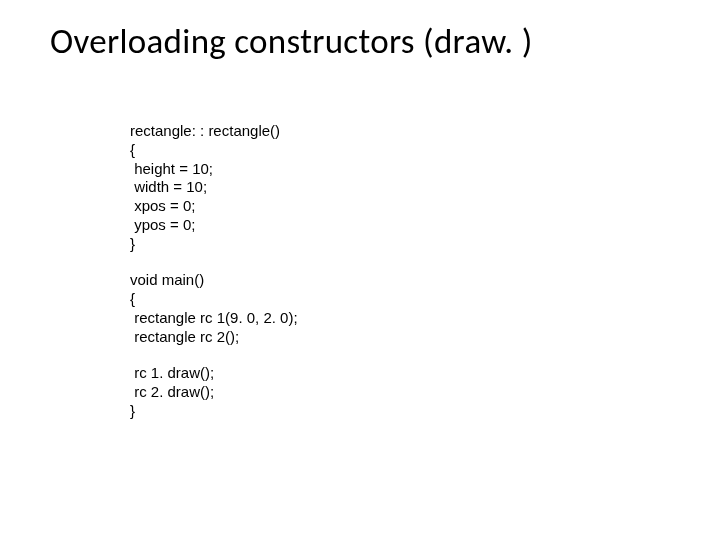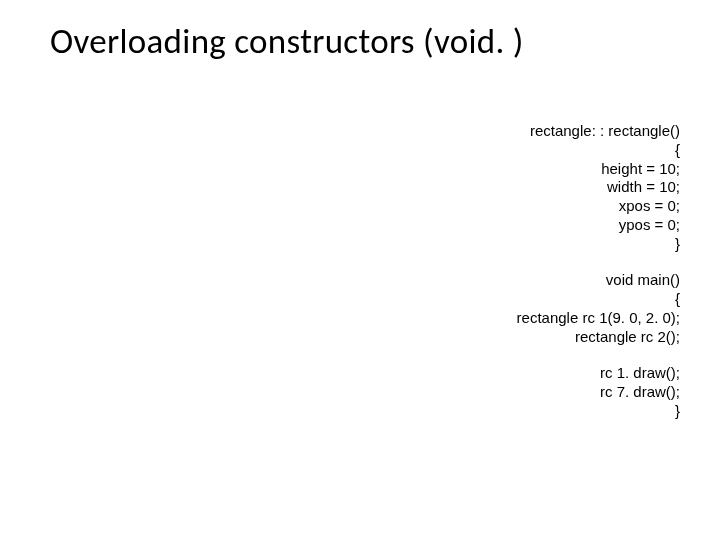--- a/index.html
+++ b/index.html
@@ -21,41 +21,40 @@
     color: #000;
     margin-bottom: 60px;
     letter-spacing: 0.3px;
   }
   .code-area {
     margin-left: 80px;
     font-family: Arial, Helvetica, sans-serif;
     font-size: 15px;
     line-height: 1.25;
     color: #000;
-    text-align: right;
   }
   .code-block {
     white-space: pre;
     margin-bottom: 18px;
   }
 </style>
 </head>
 <body>
 
 <div class="slide">
-  <h1 class="title">Overloading constructors (void. )</h1>
+  <h1 class="title">Overloading constructors (draw. )</h1>
   <div class="code-area">
     <div class="code-block">rectangle: : rectangle()
 {
  height = 10;
  width = 10;
  xpos = 0;
  ypos = 0;
 }</div>
     <div class="code-block">void main()
 {
  rectangle rc 1(9. 0, 2. 0);
  rectangle rc 2();</div>
     <div class="code-block"> rc 1. draw();
- rc 7. draw();
+ rc 2. draw();
 }</div>
   </div>
 </div>
 
 </body></html>

